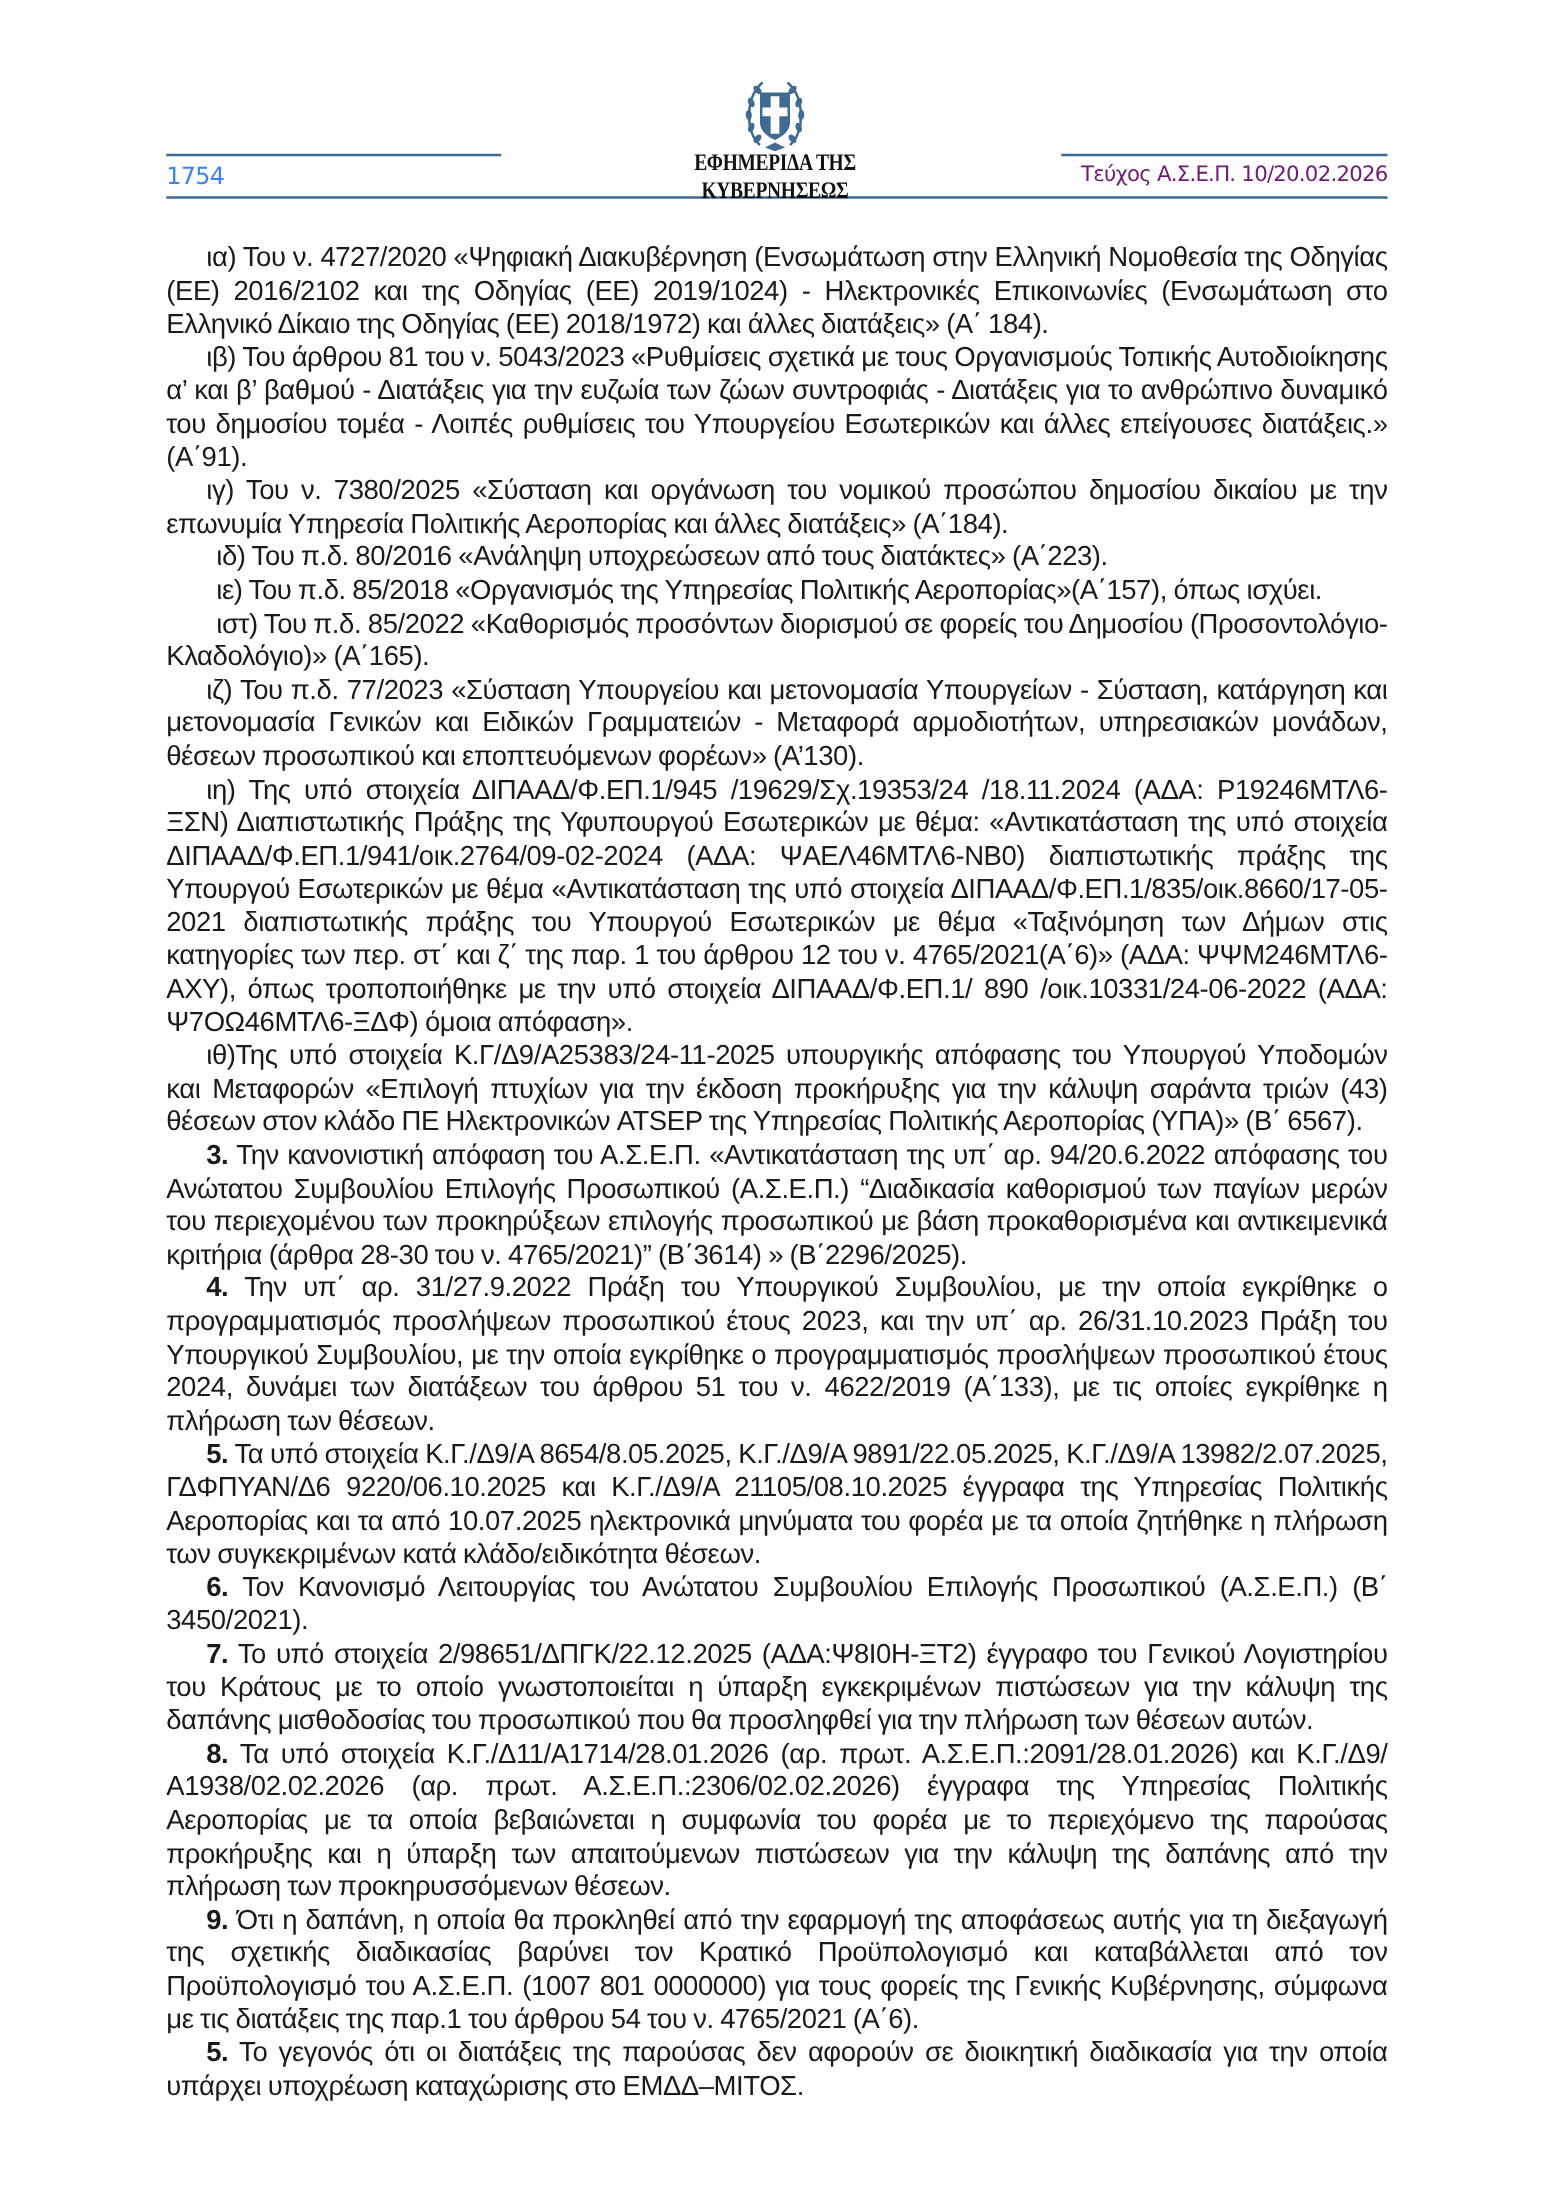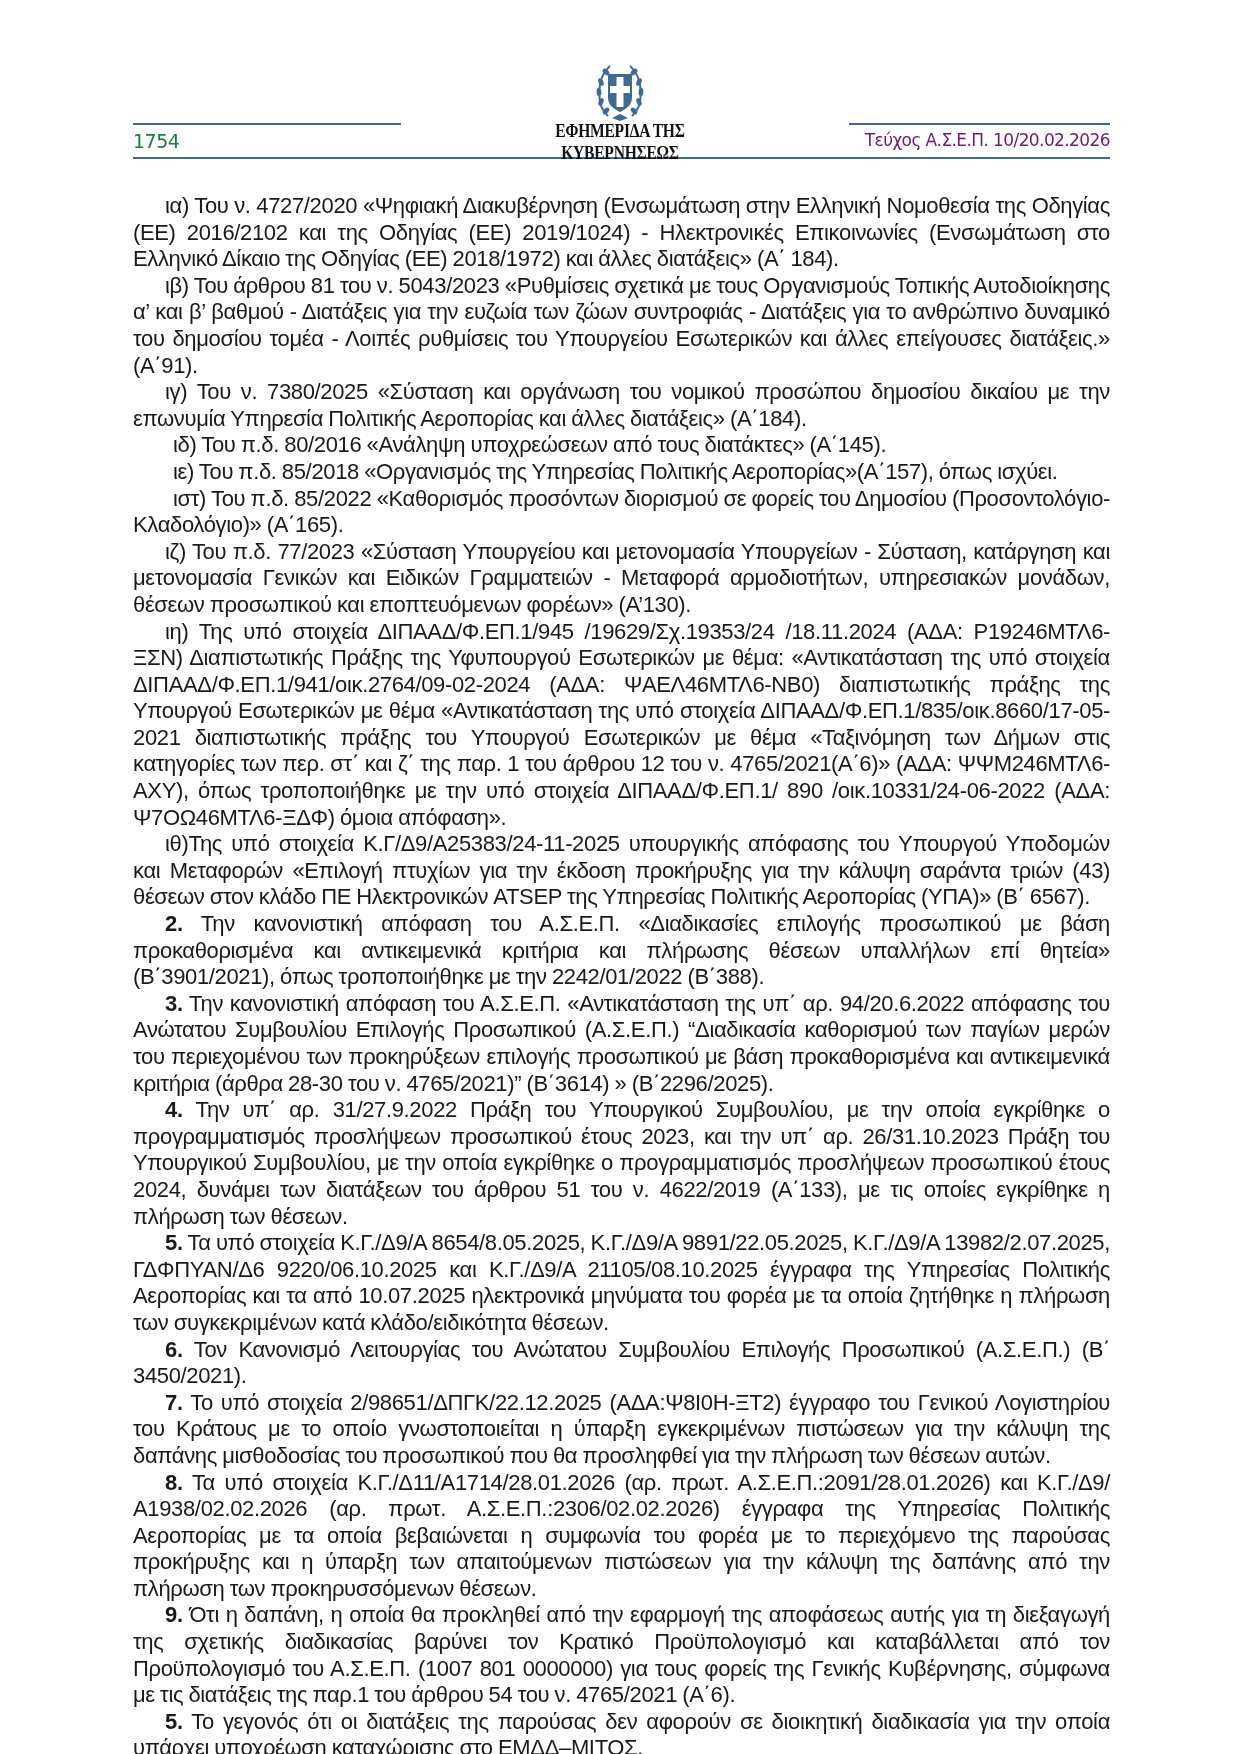--- a/index.html
+++ b/index.html
@@ -6,21 +6,21 @@
     body { width: 1241px; height: 1754px; position: relative; overflow: hidden; color: #1a1a1a; }
     .page { position: absolute; left: 0; top: 0; width: 1241px; height: 1754px; }
 
     .emblem { position: absolute; left: 594px; top: 60px; width: 52px; height: 64px; }
 
     .hdr-line { position: absolute; height: 2px; background: #3e6a94; }
     .hdr-line.left { left: 133px; top: 123px; width: 268px; }
     .hdr-line.right { left: 849px; top: 123px; width: 261px; }
     .hdr-line.bottom { left: 133px; top: 157px; width: 977px; }
 
-    .page-number { position: absolute; left: 133px; top: 130px; font-family: "DejaVu Sans", sans-serif; font-size: 19px; color: #15803d; letter-spacing: -0.5px; }
+    .page-number { position: absolute; left: 133px; top: 130px; font-family: "DejaVu Sans", sans-serif; font-size: 19px; color: #3b82f6; letter-spacing: -0.5px; }
     .gazette-title { position: absolute; left: 470px; top: 120px; width: 300px; text-align: center; font-family: "Liberation Serif", serif; font-size: 19px; font-weight: bold; letter-spacing: -0.3px; color: #111; transform: scaleX(0.82); transform-origin: center; }
     .issue-info { position: absolute; right: 131px; top: 130px; font-family: "DejaVu Sans", sans-serif; font-size: 17px; color: #701a75; letter-spacing: -0.6px; }
 
     .body-text { position: absolute; left: 133px; top: 193px; width: 977px; font-family: "Liberation Sans", sans-serif; font-size: 22px; line-height: 26.6px; text-align: justify; letter-spacing: -0.35px; word-spacing: -0.5px; }
     .body-text p { margin: 0; text-indent: 32px; }
     .body-text p.deep { text-indent: 40px; }
     .num { font-weight: bold; }
   </style>
 </head>
 <body>
@@ -59,27 +59,26 @@
   <div class="hdr-line bottom"></div>
 
   <div class="page-number">1754</div>
   <div class="gazette-title">ΕΦΗΜΕΡΙΔΑ ΤΗΣ ΚΥΒΕΡΝΗΣΕΩΣ</div>
   <div class="issue-info">Τεύχος Α.Σ.Ε.Π. 10/20.02.2026</div>
 
   <div class="body-text">
     <p><span>ια) Του ν. 4727/2020 «Ψηφιακή Διακυβέρνηση (Ενσωμάτωση στην Ελληνική Νομοθεσία της Οδηγίας (ΕΕ) 2016/2102 και της Οδηγίας (ΕΕ) 2019/1024) - Ηλεκτρονικές Επικοινωνίες (Ενσωμάτωση στο Ελληνικό Δίκαιο της Οδηγίας (ΕΕ) 2018/1972) και άλλες διατάξεις» (Α΄ 184).</span></p>
     <p><span>ιβ) Του άρθρου 81 του ν. 5043/2023 «Ρυθμίσεις σχετικά με τους Οργανισμούς Τοπικής Αυτοδιοίκησης α’ και β’ βαθμού - Διατάξεις για την ευζωία των ζώων συντροφιάς - Διατάξεις για το ανθρώπινο δυναμικό του δημοσίου τομέα - Λοιπές ρυθμίσεις του Υπουργείου Εσωτερικών και άλλες επείγουσες διατάξεις.» (Α΄91).</span></p>
     <p><span>ιγ) Του ν. 7380/2025 «Σύσταση και οργάνωση του νομικού προσώπου δημοσίου δικαίου με την επωνυμία Υπηρεσία Πολιτικής Αεροπορίας και άλλες διατάξεις» (Α΄184).</span></p>
-    <p class="deep"><span>ιδ) Του π.δ. 80/2016 «Ανάληψη υποχρεώσεων από τους διατάκτες» (Α΄145).</span></p>
+    <p class="deep"><span>ιδ) Του π.δ. 80/2016 «Ανάληψη υποχρεώσεων από τους διατάκτες» (Α΄223).</span></p>
     <p class="deep"><span>ιε) Του π.δ. 85/2018 «Οργανισμός της Υπηρεσίας Πολιτικής Αεροπορίας»(Α΄157), όπως ισχύει.</span></p>
     <p class="deep"><span>ιστ) Του π.δ. 85/2022 «Καθορισμός προσόντων διορισμού σε φορείς του Δημοσίου (Προσοντολόγιο-Κλαδολόγιο)» (Α΄165).</span></p>
     <p><span>ιζ) Του π.δ. 77/2023 «Σύσταση Υπουργείου και μετονομασία Υπουργείων - Σύσταση, κατάργηση και μετονομασία Γενικών και Ειδικών Γραμματειών - Μεταφορά αρμοδιοτήτων, υπηρεσιακών μονάδων, θέσεων προσωπικού και εποπτευόμενων φορέων» (Α’130).</span></p>
     <p><span>ιη) Της υπό στοιχεία ΔΙΠΑΑΔ/Φ.ΕΠ.1/945 /19629/Σχ.19353/24 /18.11.2024 (ΑΔΑ: Ρ19246ΜΤΛ6-ΞΣΝ) Διαπιστωτικής Πράξης της Υφυπουργού Εσωτερικών με θέμα: «Αντικατάσταση της υπό στοιχεία ΔΙΠΑΑΔ/Φ.ΕΠ.1/941/οικ.2764/09-02-2024 (ΑΔΑ: ΨΑΕΛ46ΜΤΛ6-ΝΒ0) διαπιστωτικής πράξης της Υπουργού Εσωτερικών με θέμα «Αντικατάσταση της υπό στοιχεία ΔΙΠΑΑΔ/Φ.ΕΠ.1/835/οικ.8660/17-05-2021 διαπιστωτικής πράξης του Υπουργού Εσωτερικών με θέμα «Ταξινόμηση των Δήμων στις κατηγορίες των περ. στ΄ και ζ΄ της παρ. 1 του άρθρου 12 του ν. 4765/2021(Α΄6)» (ΑΔΑ: ΨΨΜ246ΜΤΛ6-ΑΧΥ), όπως τροποποιήθηκε με την υπό στοιχεία ΔΙΠΑΑΔ/Φ.ΕΠ.1/ 890 /οικ.10331/24-06-2022 (ΑΔΑ: Ψ7ΟΩ46ΜΤΛ6-ΞΔΦ) όμοια απόφαση».</span></p>
     <p><span>ιθ)Της υπό στοιχεία Κ.Γ/Δ9/Α25383/24-11-2025 υπουργικής απόφασης του Υπουργού Υποδομών και Μεταφορών «Επιλογή πτυχίων για την έκδοση προκήρυξης για την κάλυψη σαράντα τριών (43) θέσεων στον κλάδο ΠΕ Ηλεκτρονικών ATSEP της Υπηρεσίας Πολιτικής Αεροπορίας (ΥΠΑ)» (Β΄ 6567).</span></p>
-    <p><span class="num">2.</span><span> Την κανονιστική απόφαση του Α.Σ.Ε.Π. «Διαδικασίες επιλογής προσωπικού με βάση προκαθορισμένα και αντικειμενικά κριτήρια και πλήρωσης θέσεων υπαλλήλων επί θητεία» (Β΄3901/2021), όπως τροποποιήθηκε με την 2242/01/2022 (Β΄388).</span></p>
     <p><span class="num">3.</span><span> Την κανονιστική απόφαση του Α.Σ.Ε.Π. «Αντικατάσταση της υπ΄ αρ. 94/20.6.2022 απόφασης του Ανώτατου Συμβουλίου Επιλογής Προσωπικού (Α.Σ.Ε.Π.) “Διαδικασία καθορισμού των παγίων μερών του περιεχομένου των προκηρύξεων επιλογής προσωπικού με βάση προκαθορισμένα και αντικειμενικά κριτήρια (άρθρα 28-30 του ν. 4765/2021)” (Β΄3614) » (Β΄2296/2025).</span></p>
     <p><span class="num">4.</span><span> Την υπ΄ αρ. 31/27.9.2022 Πράξη του Υπουργικού Συμβουλίου, με την οποία εγκρίθηκε ο προγραμματισμός προσλήψεων προσωπικού έτους 2023, και την υπ΄ αρ. 26/31.10.2023 Πράξη του Υπουργικού Συμβουλίου, με την οποία εγκρίθηκε ο προγραμματισμός προσλήψεων προσωπικού έτους 2024, δυνάμει των διατάξεων του άρθρου 51 του ν. 4622/2019 (Α΄133), με τις οποίες εγκρίθηκε η πλήρωση των θέσεων.</span></p>
     <p><span class="num">5.</span><span> Τα υπό στοιχεία Κ.Γ./Δ9/Α 8654/8.05.2025, Κ.Γ./Δ9/Α 9891/22.05.2025, Κ.Γ./Δ9/Α 13982/2.07.2025, ΓΔΦΠΥΑΝ/Δ6 9220/06.10.2025 και Κ.Γ./Δ9/Α 21105/08.10.2025 έγγραφα της Υπηρεσίας Πολιτικής Αεροπορίας και τα από 10.07.2025 ηλεκτρονικά μηνύματα του φορέα με τα οποία ζητήθηκε η πλήρωση των συγκεκριμένων κατά κλάδο/ειδικότητα θέσεων.</span></p>
     <p><span class="num">6.</span><span> Τον Κανονισμό Λειτουργίας του Ανώτατου Συμβουλίου Επιλογής Προσωπικού (Α.Σ.Ε.Π.) (Β΄ 3450/2021).</span></p>
     <p><span class="num">7.</span><span> Το υπό στοιχεία 2/98651/ΔΠΓΚ/22.12.2025 (ΑΔΑ:Ψ8Ι0Η-ΞΤ2) έγγραφο του Γενικού Λογιστηρίου του Κράτους με το οποίο γνωστοποιείται η ύπαρξη εγκεκριμένων πιστώσεων για την κάλυψη της δαπάνης μισθοδοσίας του προσωπικού που θα προσληφθεί για την πλήρωση των θέσεων αυτών.</span></p>
     <p><span class="num">8.</span><span> Τα υπό στοιχεία Κ.Γ./Δ11/Α1714/28.01.2026 (αρ. πρωτ. Α.Σ.Ε.Π.:2091/28.01.2026) και Κ.Γ./Δ9/Α1938/02.02.2026 (αρ. πρωτ. Α.Σ.Ε.Π.:2306/02.02.2026) έγγραφα της Υπηρεσίας Πολιτικής Αεροπορίας με τα οποία βεβαιώνεται η συμφωνία του φορέα με το περιεχόμενο της παρούσας προκήρυξης και η ύπαρξη των απαιτούμενων πιστώσεων για την κάλυψη της δαπάνης από την πλήρωση των προκηρυσσόμενων θέσεων.</span></p>
     <p><span class="num">9.</span><span> Ότι η δαπάνη, η οποία θα προκληθεί από την εφαρμογή της αποφάσεως αυτής για τη διεξαγωγή της σχετικής διαδικασίας βαρύνει τον Κρατικό Προϋπολογισμό και καταβάλλεται από τον Προϋπολογισμό του Α.Σ.Ε.Π. (1007 801 0000000) για τους φορείς της Γενικής Κυβέρνησης, σύμφωνα με τις διατάξεις της παρ.1 του άρθρου 54 του ν. 4765/2021 (Α΄6).</span></p>
     <p><span class="num">5.</span><span> Το γεγονός ότι οι διατάξεις της παρούσας δεν αφορούν σε διοικητική διαδικασία για την οποία υπάρχει υποχρέωση καταχώρισης στο ΕΜΔΔ–ΜΙΤΟΣ.</span></p>
   </div>
 

